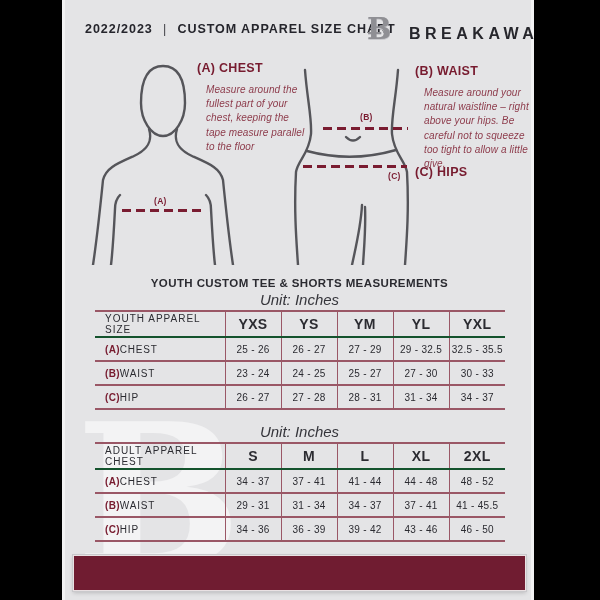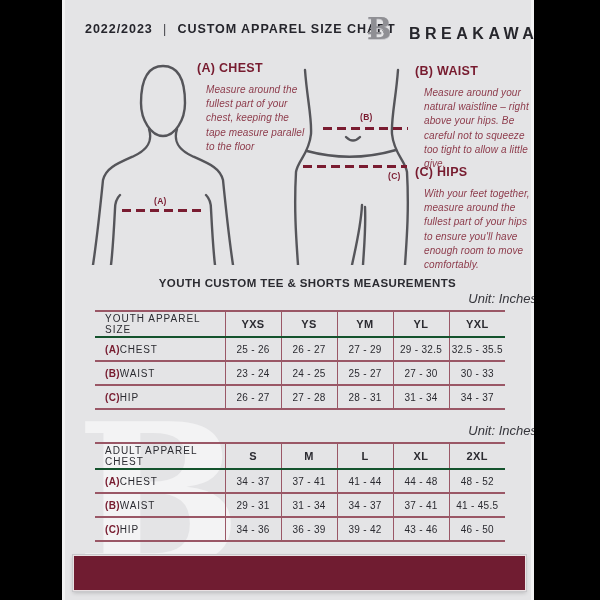--- a/index.html
+++ b/index.html
@@ -32,36 +32,36 @@
   .dash{position:absolute;height:3px;
         background:repeating-linear-gradient(90deg,#7a1c31 0 9px,transparent 9px 14px);}
   .marker{position:absolute;font-size:8.5px;font-weight:bold;color:#7a1c31;letter-spacing:0.3px;}
   
   .guide{position:absolute;}
   .guide h3{margin:0;font-size:12.5px;font-weight:bold;color:#771b2f;letter-spacing:0.3px;}
   .guide p{margin:8px 0 0 9px;font-style:italic;font-size:10px;line-height:1.42;
            color:#8d3b4b;letter-spacing:0.1px;}
   
   .sec-title{position:absolute;left:0;width:475px;text-align:center;
-             font-weight:bold;font-size:11.5px;letter-spacing:0.4px;color:#2b2b31;padding-left:8px;}
-  .sec-unit{position:absolute;left:0;width:475px;text-align:right;
-            font-style:italic;font-size:13px;color:#35353b;}
+             font-weight:bold;font-size:11.5px;letter-spacing:0.4px;color:#2b2b31;}
+  .sec-unit{position:absolute;left:0;width:475px;text-align:center;
+            font-style:italic;font-size:15px;color:#35353b;}
   
   table.size-table{
     position:absolute;left:33px;width:410px;border-collapse:collapse;table-layout:fixed;
     color:#2b2b31;border-top:2px solid #9a5766;border-bottom:2px solid #9a5766;
   }
   .size-table col{width:56px;}
   .size-table col.c0{width:130px;}
   .size-table thead tr{border-bottom:2px solid #14532d;}
   .size-table tbody tr:not(:first-child){border-top:2px solid #9a5766;}
   .size-table th,.size-table td{border-left:1.5px solid #9a5766;padding:0;text-align:center;}
   .size-table th:first-child,.size-table td:first-child{
     border-left:none;text-align:left;padding-left:10px;}
-  .size-table thead th{height:24px;font-weight:bold;font-size:11px;letter-spacing:0.4px;}
+  .size-table thead th{height:24px;font-weight:bold;font-size:14px;letter-spacing:0.4px;}
   .size-table thead th:first-child{font-weight:normal;font-size:10px;letter-spacing:1px;}
   .size-table tbody td{height:22px;font-size:10px;letter-spacing:0.3px;}
   .pf{color:#771b2f;font-weight:bold;}
   .lb{letter-spacing:0.8px;}
   
   .watermark{
     position:absolute;left:14px;top:398px;font-family:"DejaVu Serif",serif;
     font-size:196px;font-weight:bold;color:rgba(255,255,255,0.55);line-height:1;z-index:1;
   }
   .footer-bar{
@@ -110,21 +110,20 @@
   <div class="guide" style="left:135px;top:61px;width:108px;">
     <h3>(A) CHEST</h3>
     <p>Measure around the fullest part of your chest, keeping the tape measure parallel to the floor</p>
   </div>
   <div class="guide" style="left:353px;top:64px;width:114px;">
     <h3>(B) WAIST</h3>
     <p>Measure around your natural waistline – right above your hips. Be careful not to squeeze too tight to allow a little give.</p>
   </div>
   <div class="guide" style="left:353px;top:165px;width:116px;">
     <h3>(C) HIPS</h3>
-    <p>With your feet together, measure around the fullest part of your hips to ensure you'll have enough room to move comfortably.</p>
   </div>
 
   <div class="watermark">B</div>
 
   <div class="sec-title" style="top:277px;">YOUTH CUSTOM TEE &amp; SHORTS MEASUREMENTS</div>
   <div class="sec-unit" style="top:291px;">Unit: Inches</div>
 
   <table class="size-table z2" style="top:310px;">
     <colgroup>
         <col class="c0">

